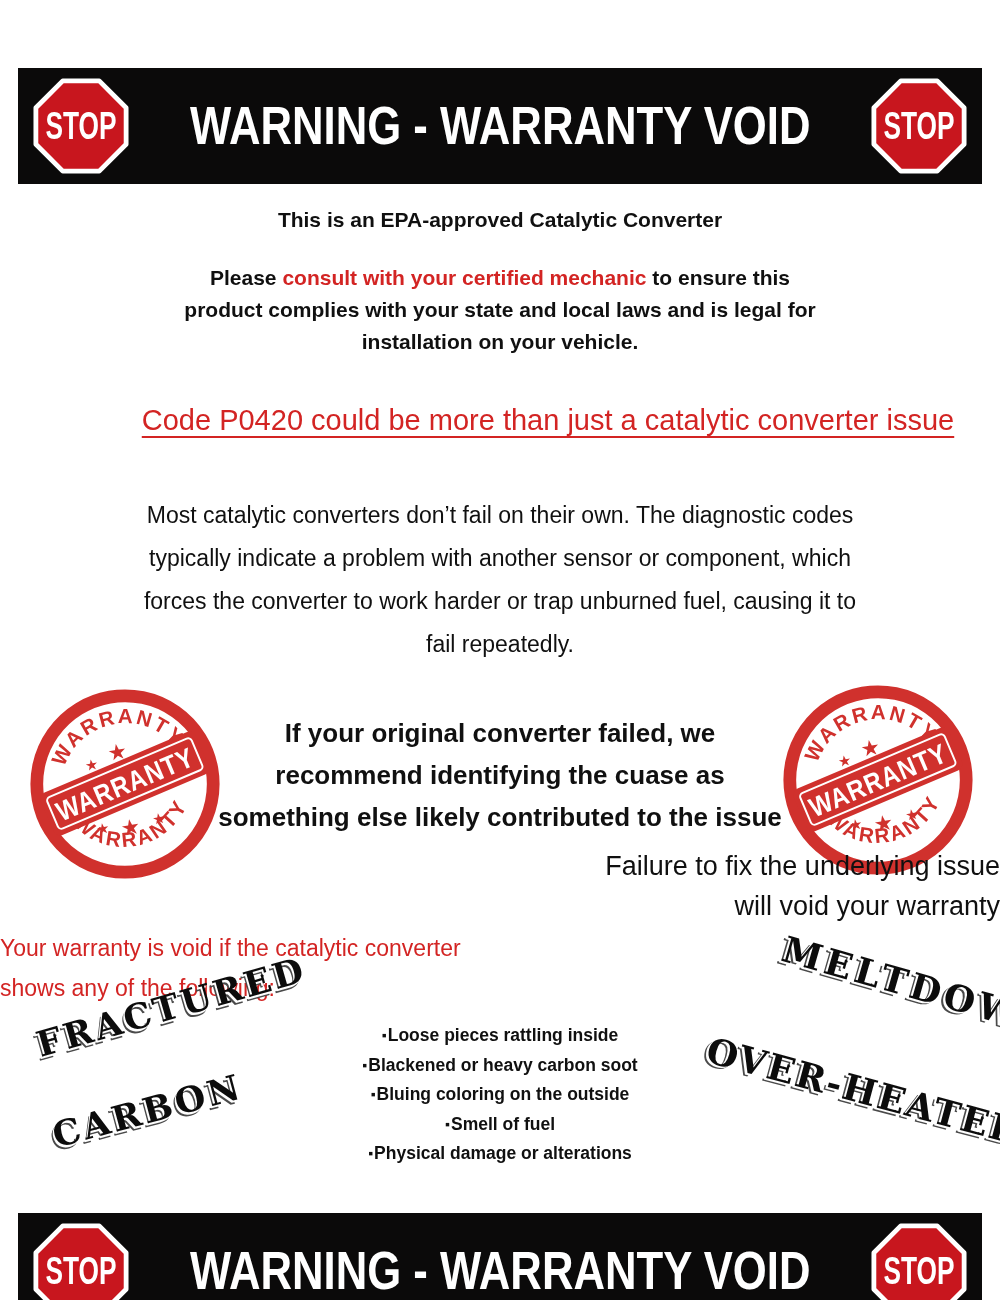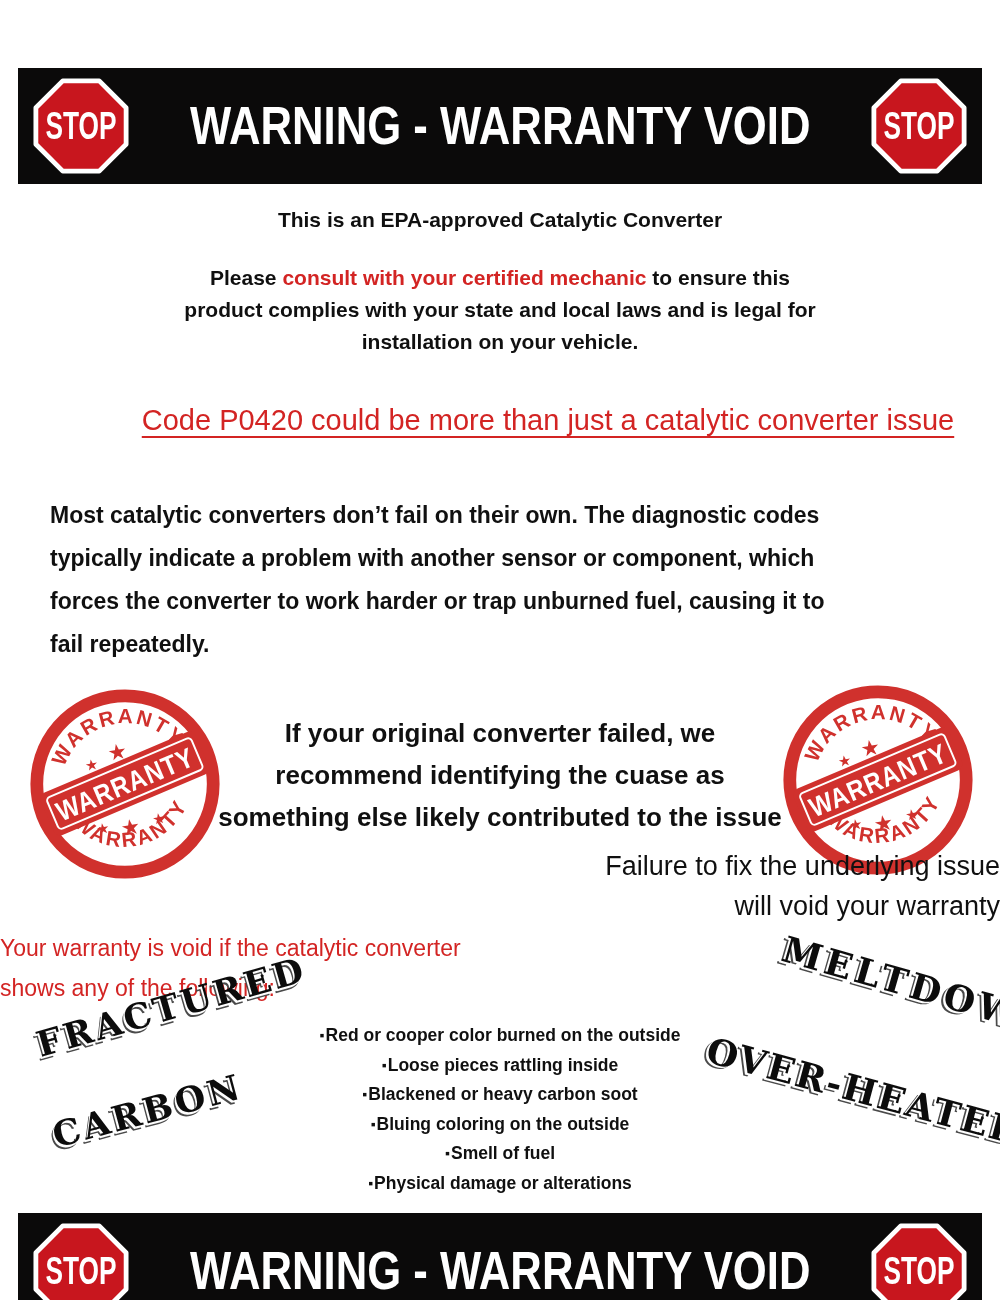--- a/index.html
+++ b/index.html
@@ -41,21 +41,21 @@
 
   
   .epa-line{top:160px;left:0;width:1000px;text-align:center;font-size:21px;font-weight:bold;}
   .consult{top:214px;left:100px;width:800px;text-align:center;font-size:21px;font-weight:bold;line-height:32px;white-space:pre-line;}
   .red-inline{color:var(--red-text);}
   .code-heading{
     top:356px;left:0;width:1000px;text-align:center;
     font-size:29px;font-weight:normal;color:var(--red-text);
     text-decoration:underline;text-underline-offset:6px;text-decoration-thickness:2px;padding-left:48px;
   }
-  .diag{top:446px;left:50px;width:900px;font-size:23px;font-weight:bold;line-height:43px;white-space:pre-line;}
+  .diag{top:446px;left:50px;width:900px;text-align:center;font-size:23px;font-weight:normal;line-height:43px;white-space:pre-line;}
   .recommendation{top:664px;left:200px;width:600px;text-align:center;font-size:26px;font-weight:bold;line-height:42px;white-space:pre-line;}
   .failure{top:798px;left:0;width:1000px;text-align:right;font-size:27px;font-weight:normal;line-height:40px;white-space:pre-line;}
   .void-heading{top:880px;left:0;width:1000px;text-align:left;font-size:23px;font-weight:normal;color:var(--red-text);line-height:40px;white-space:pre-line;}
   .bullets{top:973px;left:0;width:1000px;text-align:center;font-size:17.5px;font-weight:bold;line-height:29.5px;}
   .bullet-row .bullet{margin-right:1px;font-size:14px;vertical-align:1px;}
 
   
   .engraved{
     position:absolute;
     font-family:"DejaVu Serif",serif;
@@ -174,21 +174,20 @@
 recommend identifying the cuase as
 something else likely contributed to the issue</div>
 
   <div class="abs failure">Failure to fix the underlying issue
 will void your warranty</div>
 
   <div class="abs void-heading">Your warranty is void if the catalytic converter
 shows any of the following:</div>
 
   <div class="abs bullets">
-    <div class="bullet-row"><span class="bullet">▪</span><span>Red or cooper color burned on the outside</span></div>
     <div class="bullet-row"><span class="bullet">▪</span><span>Loose pieces rattling inside</span></div>
     <div class="bullet-row"><span class="bullet">▪</span><span>Blackened or heavy carbon soot</span></div>
     <div class="bullet-row"><span class="bullet">▪</span><span>Bluing coloring on the outside</span></div>
     <div class="bullet-row"><span class="bullet">▪</span><span>Smell of fuel</span></div>
     <div class="bullet-row"><span class="bullet">▪</span><span>Physical damage or alterations</span></div>
   </div>
 
   <div class="engraved word-fractured">FRACTURED</div>
   <div class="engraved word-carbon">CARBON</div>
   <div class="engraved word-meltdown">MELTDOWN</div>

